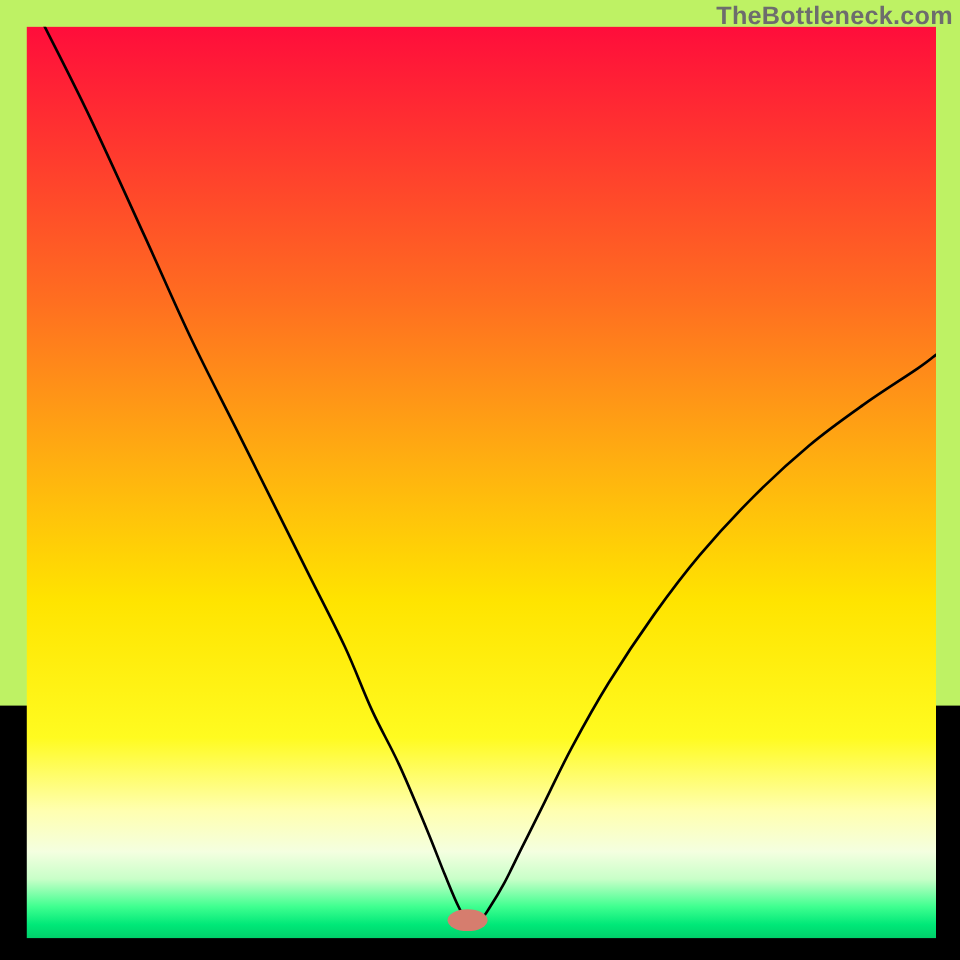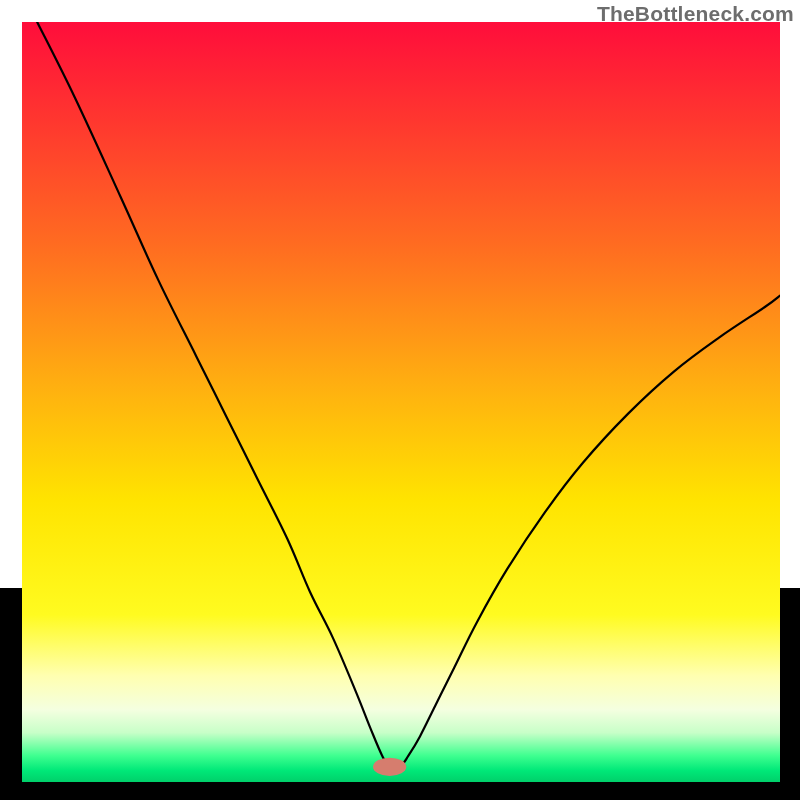--- a/index.html
+++ b/index.html
@@ -7,21 +7,21 @@
     padding: 0;
     width: 800px;
     height: 800px;
     background: #000;
     overflow: hidden;
   }
   .frame {
     position: relative;
     width: 800px;
     height: 588px;
-    background: #ffffff;
+    background: #bef264;
   }
   .plot {
     position: absolute;
     left: 22px;
     top: 22px;
     width: 758px;
     height: 760px;
     overflow: hidden;
   }
   .watermark {

